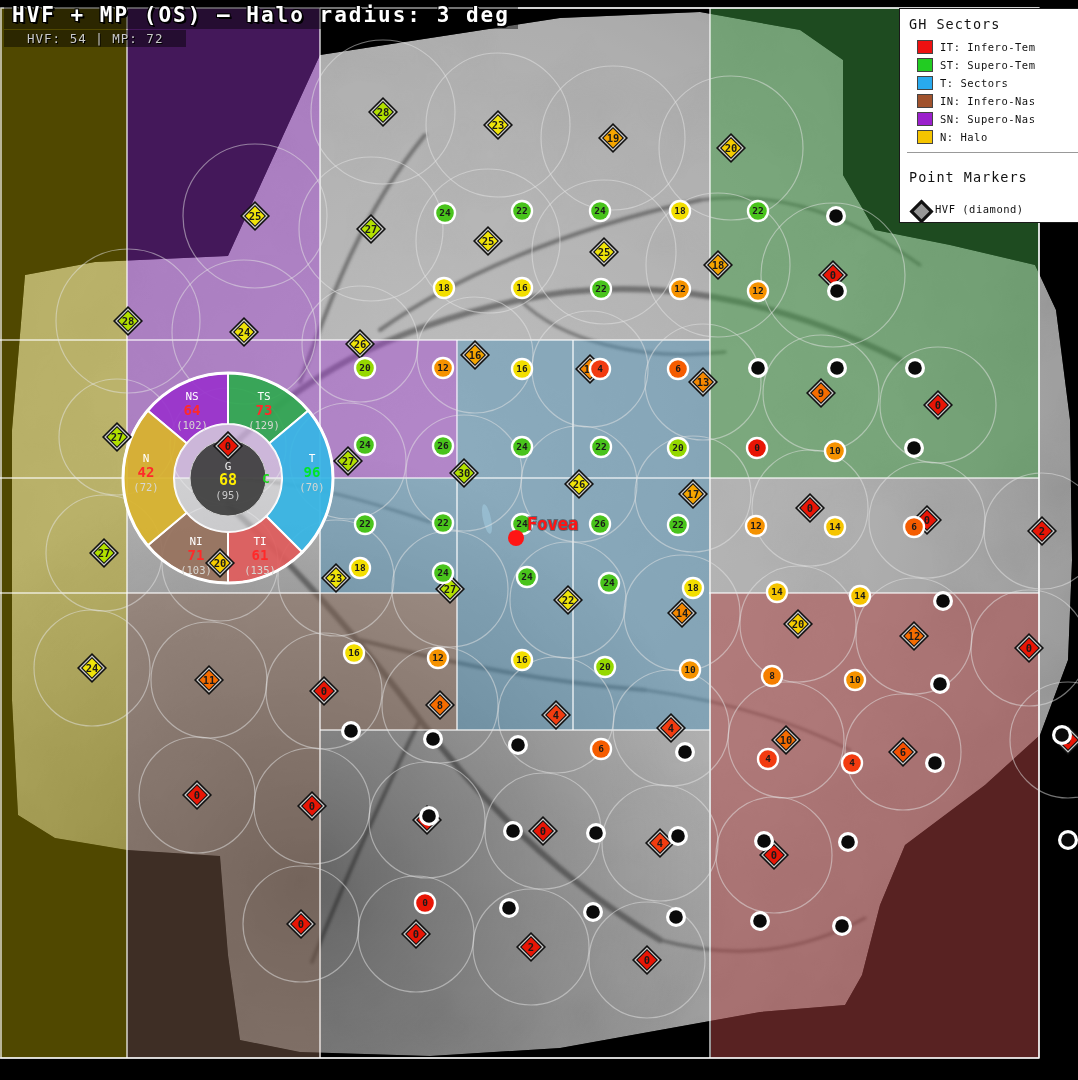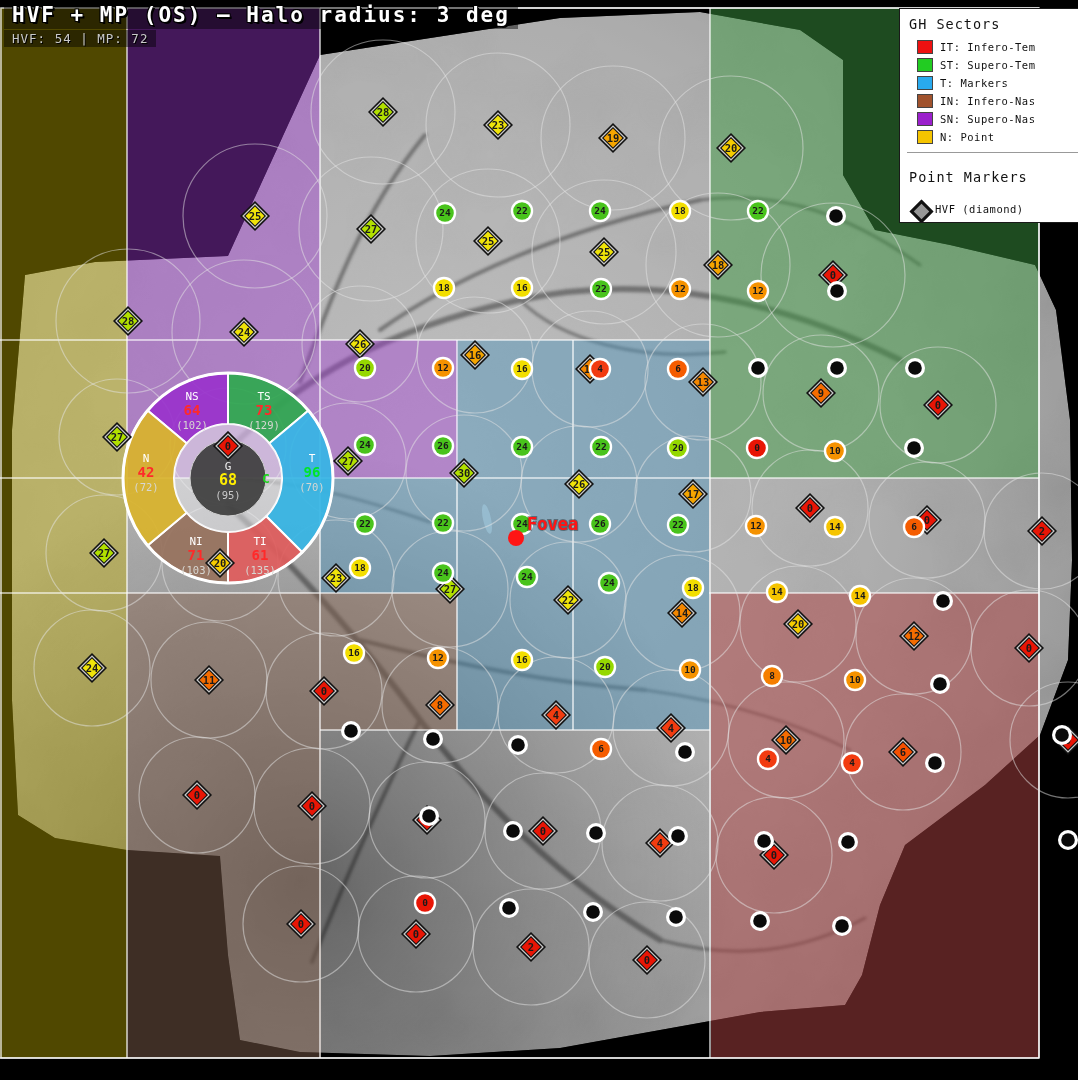--- a/index.html
+++ b/index.html
@@ -4,21 +4,21 @@
 <style>
   html,body{margin:0;padding:0;background:#000;}
   .stage{position:relative;width:1078px;height:1080px;background:#000;overflow:hidden;
          font-family:"DejaVu Sans Mono","Liberation Mono",monospace;}
   svg text{font-family:"DejaVu Sans Mono","Liberation Mono",monospace;}
   .title-block{position:absolute;left:4px;top:2px;z-index:30;pointer-events:none;}
   .main-title{display:inline-block;color:#fff;font-size:21px;font-weight:bold;letter-spacing:2px;
               background:rgba(0,0,0,0.45);padding:1px 8px 2px 8px;
               text-shadow:2px 2px 0 #000,-1px -1px 0 #000,1px -1px 0 #000,-1px 1px 0 #000;}
   .sub-title{display:block;color:#c9c9c9;font-size:12.5px;letter-spacing:1px;margin-top:1px;
-             background:rgba(0,0,0,0.45);padding:1px 8px;width:max-content;
+             background:rgba(0,0,0,0.45);padding:1px 23px;width:max-content;
              text-shadow:1px 1px 0 #000;}
   .legend{position:absolute;left:899px;top:8px;width:201px;height:215px;background:#fff;
           border:1px solid #1a1a1a;box-sizing:border-box;padding:7px 9px;overflow:hidden;z-index:40;
           color:#111;}
   .legend h3{margin:0 0 8px 0;font-size:13.5px;font-weight:normal;letter-spacing:1px;}
   .legend h3.pm{margin-top:16px;}
   .lg-row{display:flex;align-items:center;margin:4px 8px;font-size:10.5px;letter-spacing:0.5px;}
   .swatch{width:14px;height:12px;border:1px solid #444;margin-right:7px;flex:0 0 auto;}
   .lg-div{border:none;border-top:1px solid #999;margin:8px -2px 6px -2px;}
   .mk-ico{width:20px;height:18px;margin-right:6px;flex:0 0 auto;position:relative;}
@@ -962,33 +962,33 @@
         <div class="lg-row">
           <span class="swatch" style="background: rgb(238, 17, 17);"></span>
           <span>IT: Infero-Tem</span>
         </div>
         <div class="lg-row">
           <span class="swatch" style="background: rgb(34, 204, 34);"></span>
           <span>ST: Supero-Tem</span>
         </div>
         <div class="lg-row">
           <span class="swatch" style="background: rgb(41, 170, 238);"></span>
-          <span>T: Markers</span>
+          <span>T: Sectors</span>
         </div>
         <div class="lg-row">
           <span class="swatch" style="background: rgb(160, 82, 45);"></span>
           <span>IN: Infero-Nas</span>
         </div>
         <div class="lg-row">
           <span class="swatch" style="background: rgb(155, 32, 204);"></span>
           <span>SN: Supero-Nas</span>
         </div>
         <div class="lg-row">
           <span class="swatch" style="background: rgb(245, 196, 0);"></span>
-          <span>N: Point</span>
+          <span>N: Halo</span>
         </div>
       </div>
     <hr class="lg-div">
     <h3 class="pm">Point Markers</h3>
     <div id="lg-markers">
         <div class="lg-row" style="margin: 15px 0px;">
           <span class="mk-ico">
             <span class="mk-diamond"></span>
           </span>
           <span>HVF (diamond)</span>

